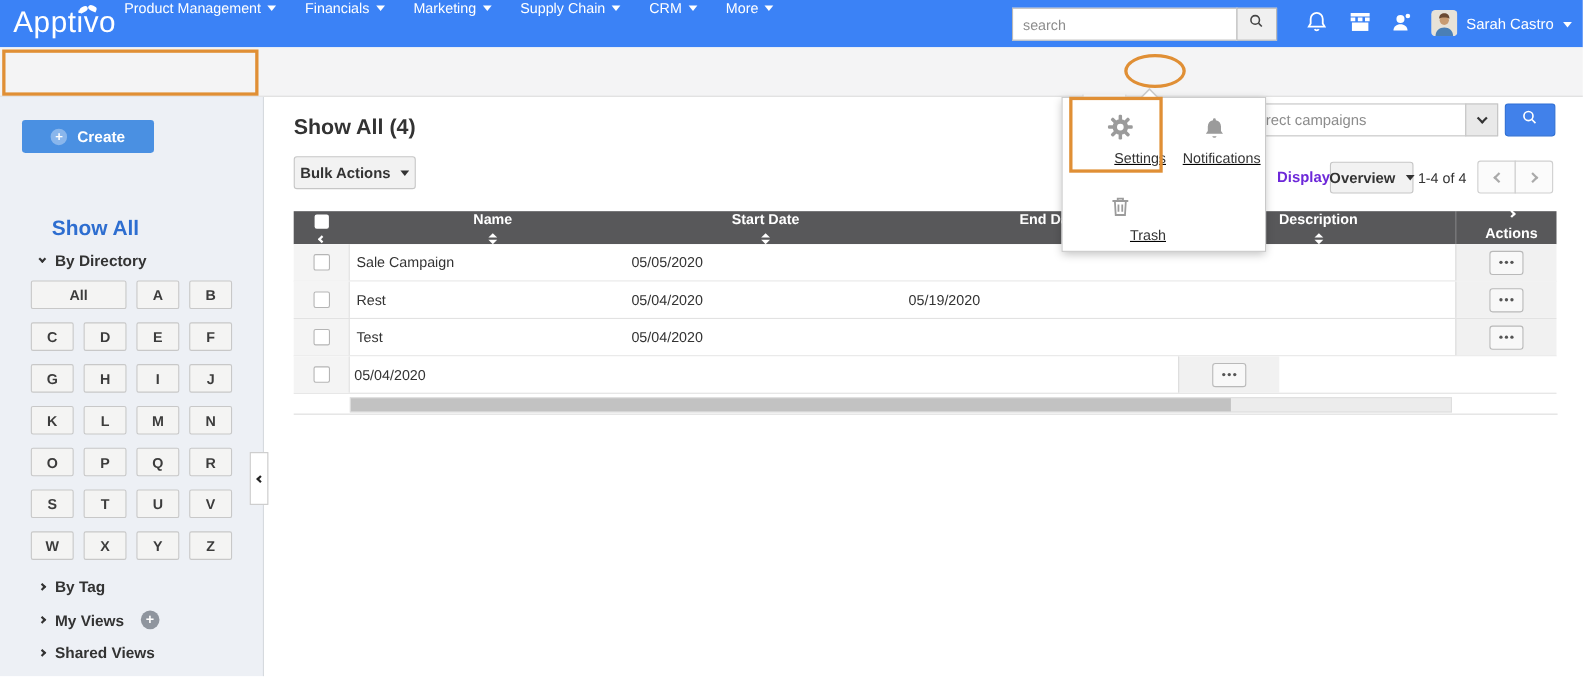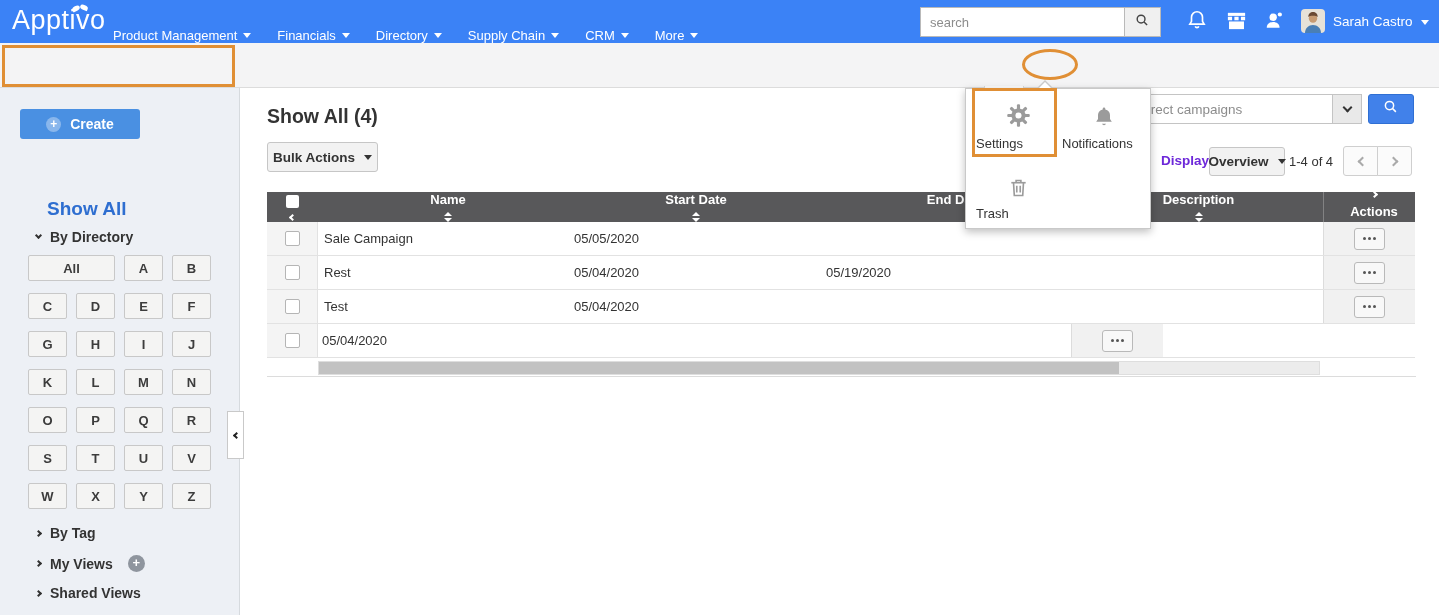--- a/index.html
+++ b/index.html
@@ -5,21 +5,21 @@
   * { margin:0; padding:0; box-sizing:border-box; }
   body { font-family:"Liberation Sans", sans-serif; background:#fff; }
   #app { position:relative; width:1439px; height:615px; overflow:hidden; background:#fff; }
 
   
   .topbar { position:absolute; left:0; top:0; width:1439px; height:43px; background:#3b82f6; }
   .logo { position:absolute; left:12px; top:5px; color:#fff; font-size:27px; font-weight:400; letter-spacing:.5px; }
   .logo .leaf { position:absolute; width:8px; height:5px; background:#fff; border-radius:60% 60% 60% 0; }
   .logo .leaf.l1 { left:60px; top:1px; transform:rotate(-28deg); }
   .logo .leaf.l2 { left:68px; top:0px; transform:rotate(22deg) scaleX(-1); }
-  .nav { position:absolute; left:113px; top:0; height:43px; display:flex; align-items:flex-end; gap:26px; }
+  .nav { position:absolute; left:113px; top:0; height:43px; display:flex; align-items:flex-start; gap:26px; }
   .nav-item { color:#fff; font-size:13px; display:flex; align-items:center; gap:6px; cursor:pointer; white-space:nowrap; }
   .caret { display:inline-block; width:0; height:0; border-left:4px solid transparent; border-right:4px solid transparent; border-top:5px solid currentColor; }
   .tb-search-input { position:absolute; left:920px; top:7px; width:205px; height:30px; border:1px solid #b9b9b9; padding:0 9px; font-size:13px; color:#333; background:#fff; outline:none; }
   .tb-search-btn { position:absolute; left:1124px; top:7px; width:37px; height:30px; background:#f0f0f0; border:1px solid #b9b9b9; display:flex; align-items:center; justify-content:center; cursor:pointer; }
   .tb-ico { position:absolute; top:9px; width:26px; height:26px; display:flex; align-items:center; justify-content:center; cursor:pointer; }
   .avatar { position:absolute; left:1301px; top:9px; width:24px; height:24px; border-radius:4px; overflow:hidden; }
   .user-name { position:absolute; left:1333px; top:14px; color:#fff; font-size:13.5px; cursor:pointer; }
   .user-caret { position:absolute; left:1421px; top:20px; color:#fff; }
 
   
@@ -38,21 +38,21 @@
   
   .annot { position:absolute; border:3px solid #e08f35; z-index:60; pointer-events:none; }
   .annot-title { left:2px; top:45px; width:233px; height:42px; }
   .annot-ellipse { left:1022px; top:49px; width:56px; height:31px; border-radius:50%; }
   .annot-settings { left:972px; top:88px; width:85px; height:69px; }
 
   
   .popup { position:absolute; left:965px; top:88px; width:186px; height:141px; background:#fff; border:1px solid #c9c9c9; box-shadow:0 3px 8px rgba(0,0,0,.25); z-index:40; }
   .popup .pcaret-o { position:absolute; left:70px; top:-9px; width:0; height:0; border-left:9px solid transparent; border-right:9px solid transparent; border-bottom:9px solid #c9c9c9; }
   .popup .pcaret-i { position:absolute; left:72px; top:-7px; width:0; height:0; border-left:7px solid transparent; border-right:7px solid transparent; border-bottom:7px solid #fff; }
-  .popup-item { position:absolute; width:84px; text-align:left; cursor:pointer; }
+  .popup-item { position:absolute; width:84px; text-align:right; cursor:pointer;text-decoration:underline; }
   .popup-item .p-ico { height:28px; display:flex; align-items:flex-end; justify-content:center; }
   .popup-item .p-lbl { font-size:13px; color:#333; margin-top:7px; }
   .pi-settings { left:10px; top:12px; }
   .pi-notifications { left:96px; top:12px; }
   .pi-trash { left:10px; top:82px; }
 
   
   .sidebar { position:absolute; left:0; top:88px; width:240px; height:527px; background:#edf0f5; border-right:1px solid #d6dade; }
   .create-btn { position:absolute; left:20px; top:21px; width:120px; height:30px; background:#4a90e2; border-radius:3px; color:#fff; font-size:14px; font-weight:bold; display:flex; align-items:center; justify-content:center; gap:9px; cursor:pointer; }
   .plus-circle { width:15px; height:15px; border-radius:50%; background:rgba(255,255,255,.35); color:#fff; font-size:12px; line-height:14px; text-align:center; font-weight:bold; }
@@ -133,21 +133,21 @@
     <div class="nav">
         <span class="nav-item">
           <span>Product Management</span>
           <span class="caret"></span>
         </span>
         <span class="nav-item">
           <span>Financials</span>
           <span class="caret"></span>
         </span>
         <span class="nav-item">
-          <span>Directory</span>
+          <span>Marketing</span>
           <span class="caret"></span>
         </span>
         <span class="nav-item">
           <span>Supply Chain</span>
           <span class="caret"></span>
         </span>
         <span class="nav-item">
           <span>CRM</span>
           <span class="caret"></span>
         </span>

